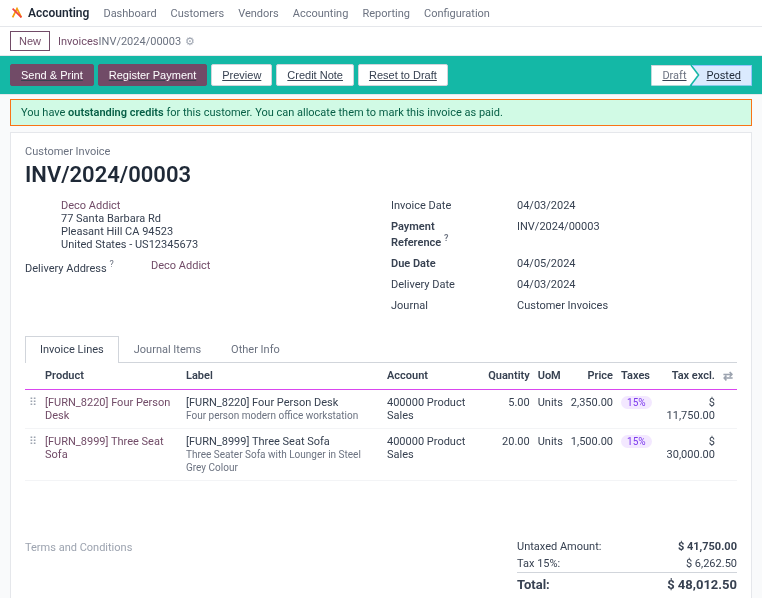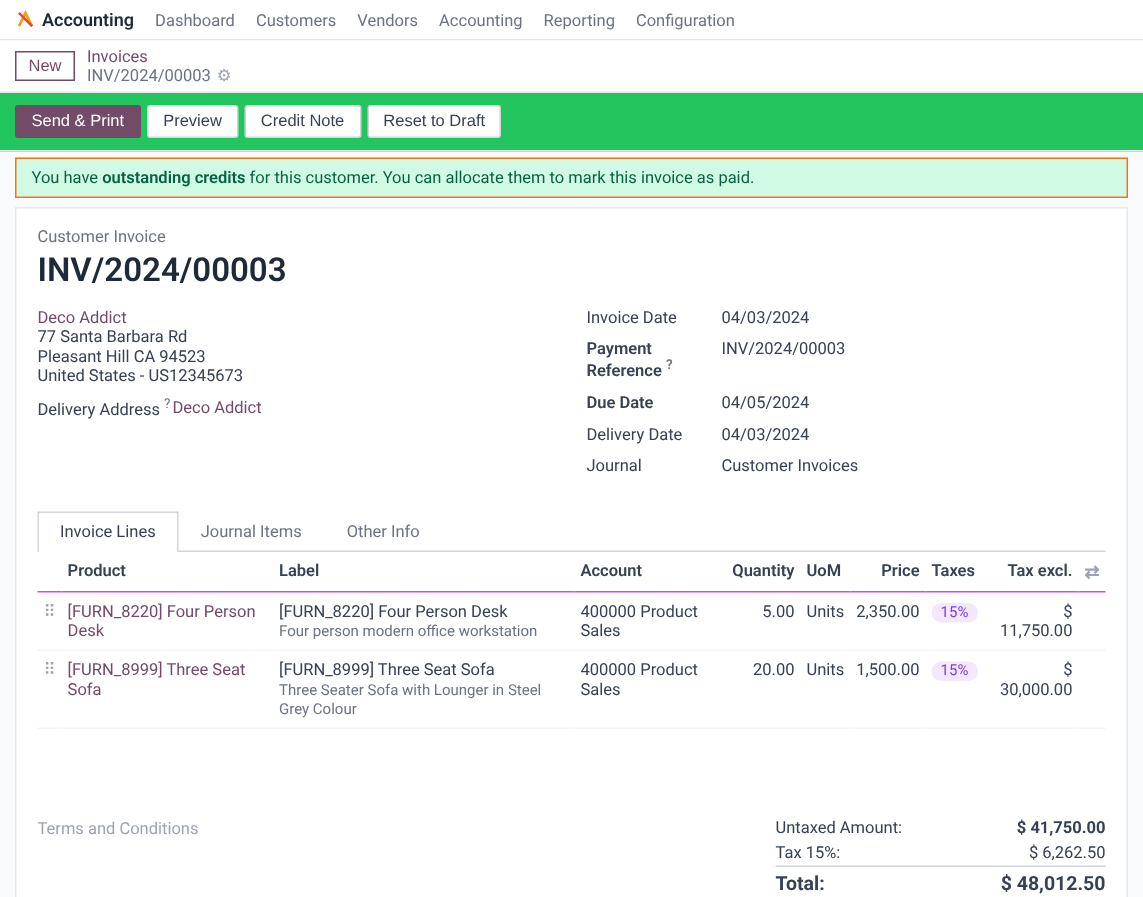--- a/index.html
+++ b/index.html
@@ -3,44 +3,44 @@
 <meta charset="utf-8">
 <style>
 * { box-sizing: border-box; margin: 0; padding: 0; }
 body { font-family: -apple-system, BlinkMacSystemFont, "Segoe UI", Roboto, sans-serif; font-size: 12px; color: #374151; background: #f9fafb; width: 762px; }
 .topbar { display: flex; align-items: center; padding: 6px 10px; background: #fff; border-bottom: 1px solid #e5e7eb; gap: 14px; }
 .logo { font-weight: 600; display: flex; align-items: center; gap: 4px; color: #1f2937; }
 .logo-icon { width: 14px; height: 14px; display: inline-block; }
 .nav-item { color: #6b7280; cursor: pointer; font-size: 11px; }
 .crumbbar { display: flex; align-items: center; padding: 4px 10px; background: #fff; border-bottom: 1px solid #e5e7eb; gap: 8px; }
 .btn-new { border: 1px solid #714b67; color: #714b67; background: #fff; padding: 3px 8px; font-size: 11px; cursor: pointer; }
-.crumb-stack { display: flex; flex-direction: column; font-size: 11px; }
+.crumb-stack { display: flex; flex-direction: row; font-size: 11px; }
 .crumb-parent { color: #714b67; cursor: pointer; }
 .crumb-current { color: #6b7280; display: flex; gap: 4px; align-items: center; }
 .gear { color: #9ca3af; font-size: 11px; }
-.actionbar { display: flex; align-items: center; justify-content: space-between; padding: 8px 10px; background: #22c55e; border-bottom: 1px solid #e5e7eb; }
+.actionbar { display: flex; align-items: center; justify-content: space-between; padding: 8px 10px; background: #14b8a6; border-bottom: 1px solid #e5e7eb; text-decoration: underline; }
 .action-left { display: flex; gap: 4px; }
 .btn { padding: 4px 10px; font-size: 11px; border: 1px solid #d1d5db; background: #fff; color: #374151; cursor: pointer; border-radius: 2px; }
 .btn-primary { background: #714b67; color: #fff; border-color: #714b67; }
 .status-arrows { display: flex; }
 .status-step { padding: 3px 10px; font-size: 11px; background: #fff; border: 1px solid #d1d5db; color: #6b7280; position: relative; }
 .status-step.active { background: #dbeafe; border-color: #93c5fd; color: #1f2937; }
 .status-step:first-child { clip-path: polygon(0 0, calc(100% - 8px) 0, 100% 50%, calc(100% - 8px) 100%, 0 100%); }
 .status-step:last-child { clip-path: polygon(0 0, 100% 0, 100% 100%, 0 100%, 8px 50%); margin-left: -6px; padding-left: 14px; }
 .alert { margin: 4px 10px 0; padding: 6px 10px; background: #d1fae5; border: 1px solid #f97316; font-size: 11px; color: #065f46; }
 .alert b { font-weight: 600; }
 .sheet { margin: 6px 10px; background: #fff; border: 1px solid #e5e7eb; padding: 12px 14px; }
 .sheet-title { color: #6b7280; font-size: 11px; margin-bottom: 4px; }
 .sheet-h1 { font-size: 22px; font-weight: 600; color: #1f2937; margin-bottom: 12px; }
 .two-col { display: flex; gap: 20px; }
 .col { flex: 1; }
 .field-row { display: flex; margin-bottom: 8px; font-size: 11px; }
 .field-label { width: 90px; color: #374151; }
 .field-label.bold { font-weight: 600; }
-.field-val { color: #374151; }
+.field-val { color: #374151; margin-left: 36px; }
 .addr-line { display: block; }
 .link { color: #714b67; cursor: pointer; }
 .help-q { color: #6b7280; font-size: 9px; vertical-align: super; }
 .tabs { display: flex; border-bottom: 1px solid #d1d5db; margin-top: 16px; }
 .tab { padding: 6px 14px; font-size: 11px; color: #6b7280; cursor: pointer; border: 1px solid transparent; border-bottom: none; }
 .tab.active { background: #fff; border-color: #d1d5db; color: #374151; margin-bottom: -1px; }
 .line-table { width: 100%; border-collapse: collapse; font-size: 11px; }
 .line-table th { text-align: left; padding: 6px 4px; color: #374151; font-weight: 600; border-bottom: 1px solid #d946ef; }
 .line-table th.r, .line-table td.r { text-align: right; }
 .line-table td { padding: 6px 4px; border-bottom: 1px solid #f3f4f6; vertical-align: top; }
@@ -82,23 +82,28 @@
     <span class="crumb-current">
       <span>INV/2024/00003</span>
       <span class="gear">⚙</span>
     </span>
   </div>
 </div>
 
 <div class="actionbar">
   <div class="action-left">
     <button class="btn btn-primary">Send &amp; Print</button>
+    <button class="btn btn-primary">Register Payment</button>
     <button class="btn">Preview</button>
     <button class="btn">Credit Note</button>
     <button class="btn">Reset to Draft</button>
+  </div>
+  <div class="status-arrows">
+    <span class="status-step">Draft</span>
+    <span class="status-step active">Posted</span>
   </div>
 </div>
 
 <div class="alert">
   <span>You have </span><b>outstanding credits</b><span> for this customer. You can allocate them to mark this invoice as paid.</span>
 </div>
 
 <div class="sheet">
   <div class="sheet-title">Customer Invoice</div>
   <div class="sheet-h1">INV/2024/00003</div>

